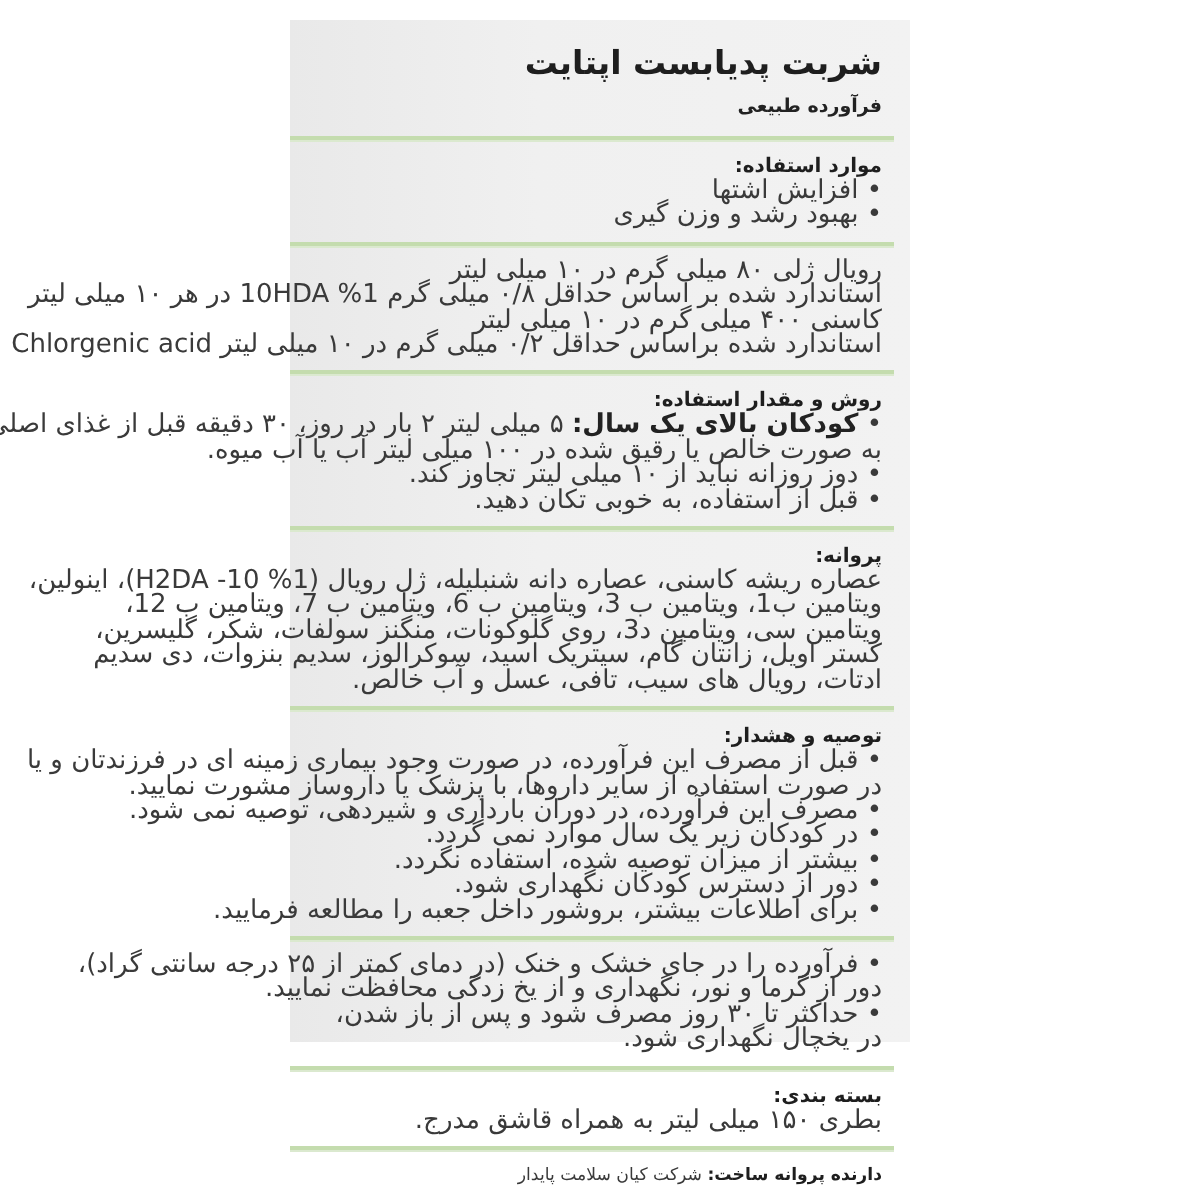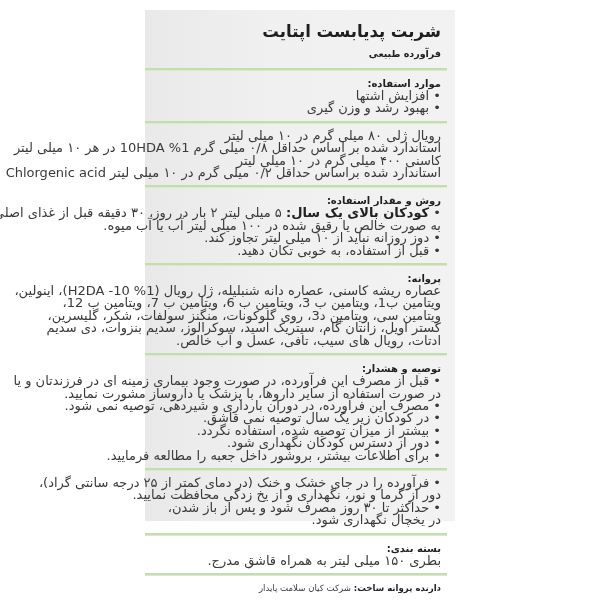--- a/index.html
+++ b/index.html
@@ -64,21 +64,21 @@
     <div class="line">کستر اویل، زانتان گام، سیتریک اسید، سوکرالوز، سدیم بنزوات، دی سدیم</div>
     <div class="line">ادتات، رویال های سیب، تافی، عسل و آب خالص.</div>
   </div>
   <div class="divider"></div>
 
   <div class="sec">
     <div class="sec-title">توصیه و هشدار:</div>
     <div class="line bullet">قبل از مصرف این فرآورده، در صورت وجود بیماری زمینه ای در فرزندتان و یا</div>
     <div class="line">در صورت استفاده از سایر داروها، با پزشک یا داروساز مشورت نمایید.</div>
     <div class="line bullet">مصرف این فرآورده، در دوران بارداری و شیردهی، توصیه نمی شود.</div>
-    <div class="line bullet">در کودکان زیر یک سال توصیه نمی قاشق.</div>
+    <div class="line bullet">در کودکان زیر یک سال موارد نمی گردد.</div>
     <div class="line bullet">بیشتر از میزان توصیه شده، استفاده نگردد.</div>
     <div class="line bullet">دور از دسترس کودکان نگهداری شود.</div>
     <div class="line bullet">برای اطلاعات بیشتر، بروشور داخل جعبه را مطالعه فرمایید.</div>
   </div>
   <div class="divider"></div>
 
   <div class="sec">
     <div class="line bullet">فرآورده را در جای خشک و خنک (در دمای کمتر از ۲۵ درجه سانتی گراد)،</div>
     <div class="line">دور از گرما و نور، نگهداری و از یخ زدگی محافظت نمایید.</div>
     <div class="line bullet">حداکثر تا ۳۰ روز مصرف شود و پس از باز شدن،</div>

